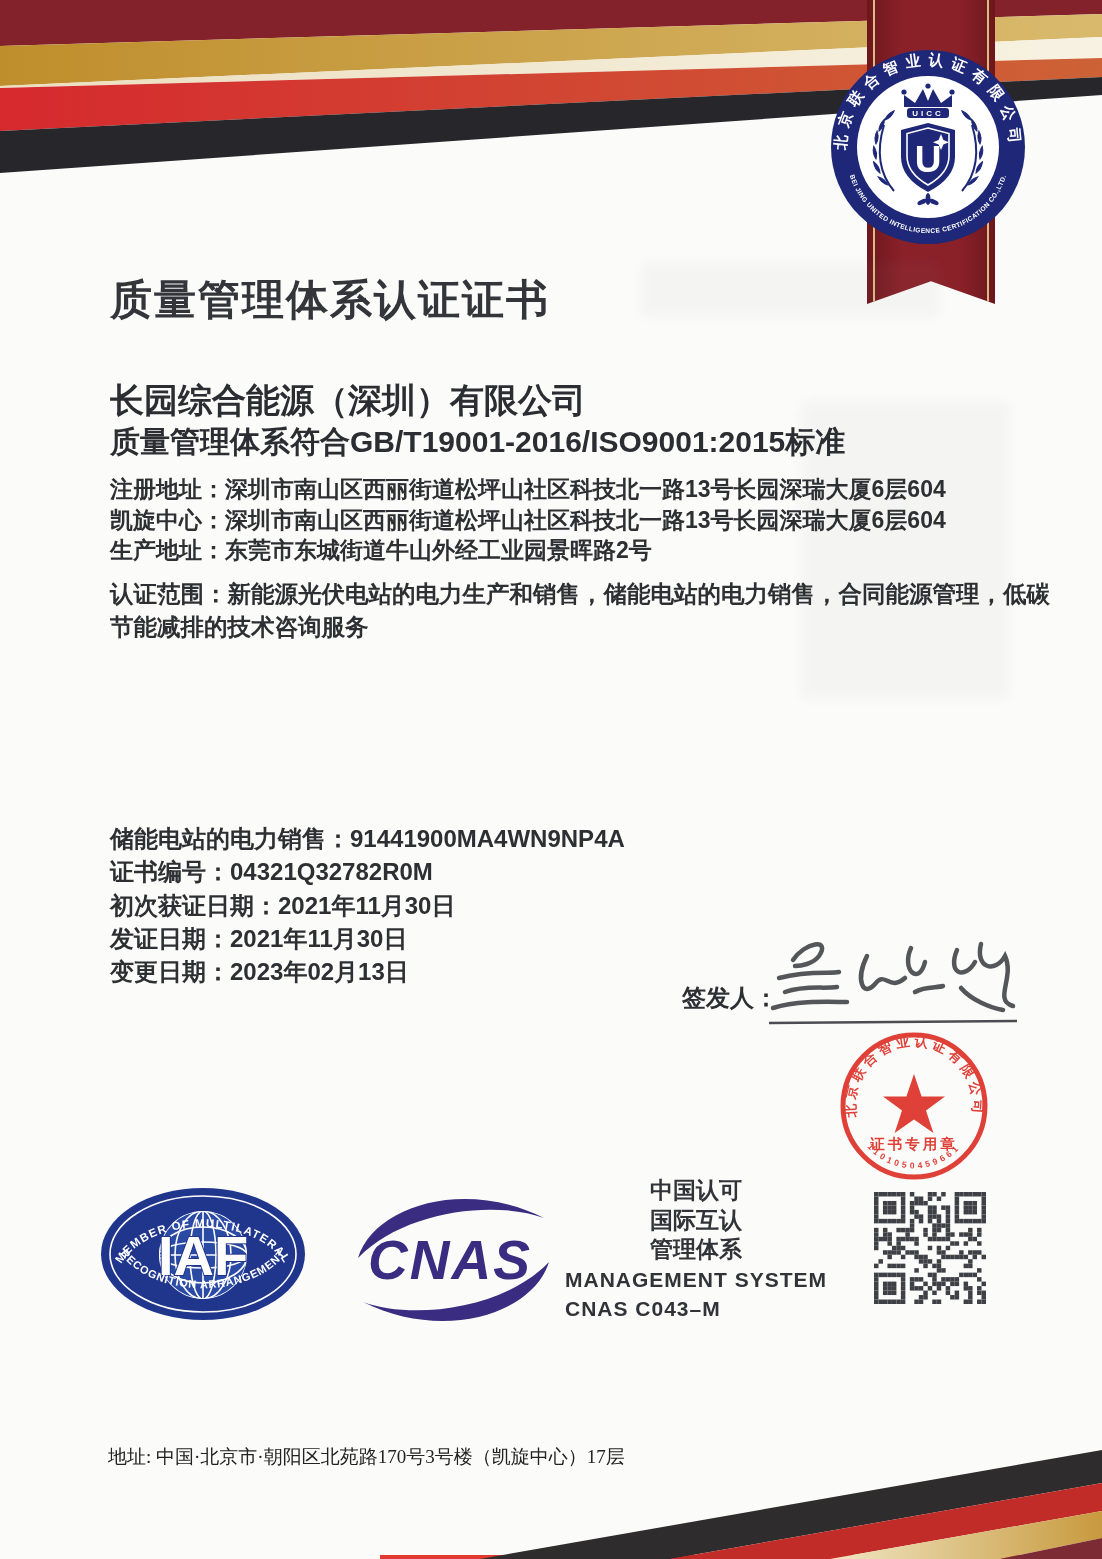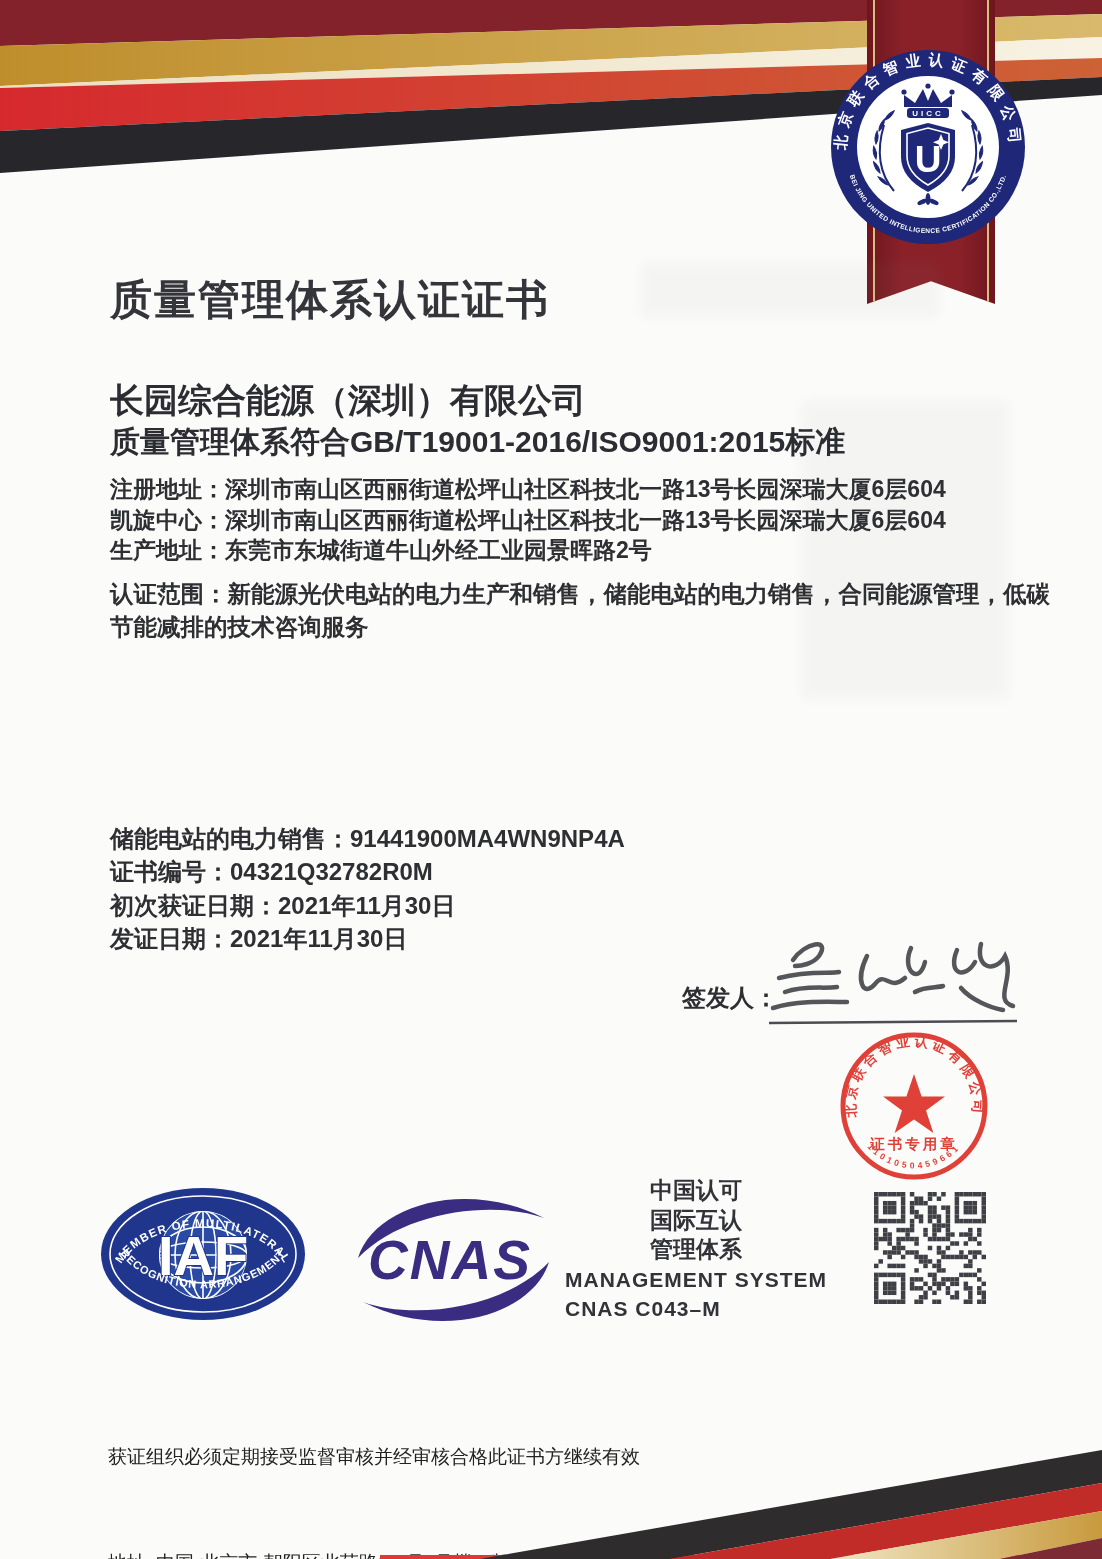--- a/index.html
+++ b/index.html
@@ -143,20 +143,21 @@
 
   <div class="abs" id="scope">
     <span>认证范围：</span><span>新能源光伏电站的电力生产和销售，储能电站的电力销售，合同能源管理，低碳节能减排的技术咨询服务</span>
   </div>
 
   <div class="abs" id="details">
     <div><span>储能电站的电力销售：</span><span>91441900MA4WN9NP4A</span></div>
     <div><span>证书编号：</span><span>04321Q32782R0M</span></div>
     <div><span>初次获证日期：</span><span>2021年11月30日</span></div>
     <div><span>发证日期：</span><span>2021年11月30日</span></div>
+    <div><span>变更日期：</span><span>2023年02月13日</span></div>
   </div>
 
   <div class="abs" id="signer-label">签发人：</div>
   <div class="abs" style="left:765px;top:922px;width:265px;height:110px;">
     <svg width="265" height="110" viewBox="0 0 265 110" aria-label="孟咏歌">
       <g fill="none" stroke="#55565a" stroke-width="4.5" stroke-linecap="round">
         <path d="M28,38 C40,20 66,16 54,34 C48,42 36,44 30,44"></path>
         <path d="M14,56 C44,48 66,52 74,50"></path>
         <path d="M20,70 C40,63 58,67 72,65"></path>
         <path d="M8,86 C34,78 66,80 82,80"></path>
@@ -529,21 +530,20 @@
 
   <div class="abs" id="accreditation">
     <div class="cjk">中国认可</div>
     <div class="cjk">国际互认</div>
     <div class="cjk">管理体系</div>
     <div class="lat">MANAGEMENT SYSTEM</div>
     <div class="lat">CNAS C043–M</div>
   </div>
 
   <div class="abs" id="footer">
-    <div>获证组织必须定期接受监督审核并经审核合格此证书方继续有效</div>
     <div>地址: 中国·北京市·朝阳区北苑路170号3号楼（凯旋中心）17层</div>
     
     
   </div>
 
   <div class="abs" id="bottom-decor">
     <svg width="1102" height="170" viewBox="0 0 1102 170">
       <defs>
         <linearGradient id="gGoldB" x1="0" y1="0" x2="1" y2="0">
           <stop offset="0" stop-color="#f0e6c4"></stop>

